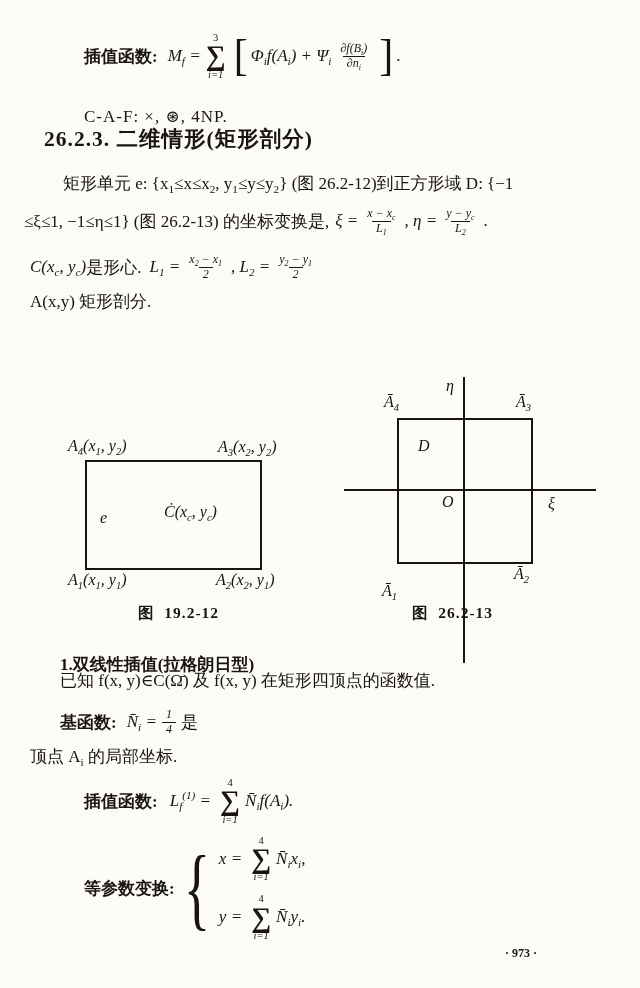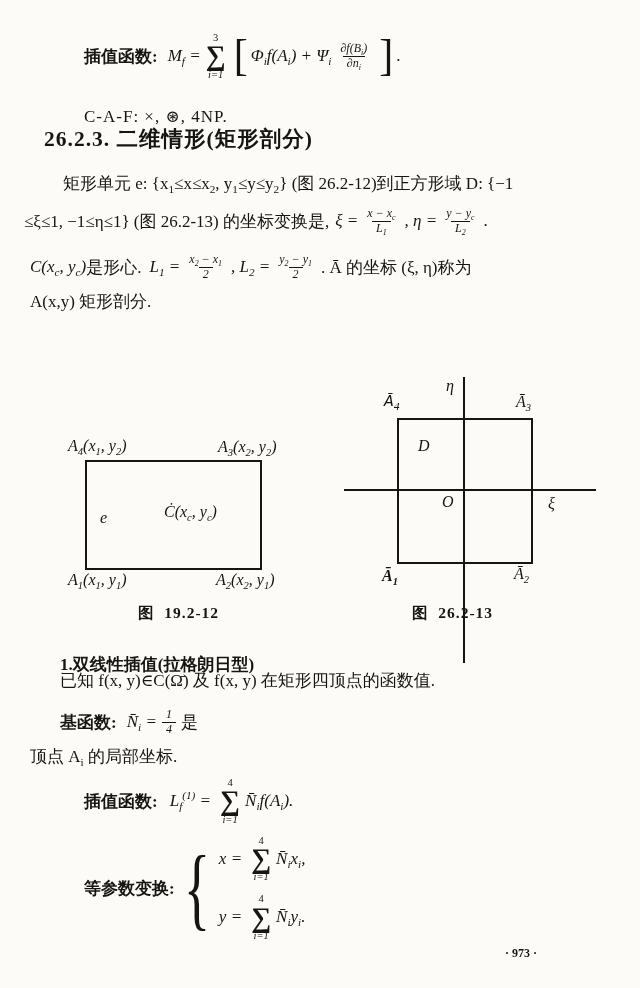--- a/index.html
+++ b/index.html
@@ -85,47 +85,46 @@
   <span class="it">L<sub>1</sub> =</span>
   <span class="frac">
     <span class="num">x<sub>2</sub> − x<sub>1</sub></span>
     <span class="den">2</span>
   </span>
   <span class="it">, L<sub>2</sub> =</span>
   <span class="frac">
     <span class="num">y<sub>2</sub> − y<sub>1</sub></span>
     <span class="den">2</span>
   </span>
-  <span>. Ā 的坐标 (ξ, η)称为</span>
 </div>
 
 <div class="abs" style="left:30px; top:290px;">A(x,y) 矩形剖分.</div>
 
 <div class="abs" style="left:60px; top:425px; width:280px; height:180px;">
   <div class="rectbox" style="left:25px; top:35px; width:173px; height:106px;"></div>
   <span class="abs figlabel" style="left:8px;  top:12px;">A<sub>4</sub>(x<sub>1</sub>, y<sub>2</sub>)</span>
   <span class="abs figlabel" style="left:158px; top:13px;">A<sub>3</sub>(x<sub>2</sub>, y<sub>2</sub>)</span>
   <span class="abs figlabel" style="left:40px; top:84px;">e</span>
   <span class="abs figlabel" style="left:104px; top:78px;">Ċ(x<sub>c</sub>, y<sub>c</sub>)</span>
   <span class="abs figlabel" style="left:8px;  top:146px;">A<sub>1</sub>(x<sub>1</sub>, y<sub>1</sub>)</span>
   <span class="abs figlabel" style="left:156px; top:146px;">A<sub>2</sub>(x<sub>2</sub>, y<sub>1</sub>)</span>
 </div>
 <div class="abs caption" style="left:138px; top:603px;">图  19.2-12</div>
 
 <div class="abs" style="left:340px; top:375px; width:300px; height:290px;">
   <div class="line" style="left:123px; top:2px; width:2px; height:286px;"></div>
   <div class="line" style="left:4px; top:114px; width:252px; height:2px;"></div>
   <div class="rectbox" style="left:57px; top:43px; width:132px; height:142px;"></div>
   <span class="abs figlabel" style="left:106px; top:2px;">η</span>
-  <span class="abs figlabel" style="left:44px; top:18px;font-family:Liberation Mono, monospace;">Ā<sub>4</sub></span>
+  <span class="abs figlabel" style="left:44px; top:18px;">Ā<sub>4</sub></span>
   <span class="abs figlabel" style="left:176px; top:18px;">Ā<sub>3</sub></span>
   <span class="abs figlabel" style="left:78px; top:62px;">D</span>
   <span class="abs figlabel" style="left:102px; top:118px;">O</span>
   <span class="abs figlabel" style="left:208px; top:120px;">ξ</span>
-  <span class="abs figlabel" style="left:42px; top:192px;font-weight:bold;">Ā<sub>1</sub></span>
+  <span class="abs figlabel" style="left:42px; top:207px;">Ā<sub>1</sub></span>
   <span class="abs figlabel" style="left:174px; top:190px;">Ā<sub>2</sub></span>
 </div>
 <div class="abs caption" style="left:412px; top:603px;">图  26.2-13</div>
 
 <div class="abs subheading" style="left:60px; top:641px;margin-top:12px;">1.双线性插值(拉格朗日型)</div>
 
 <div class="abs" style="left:60px; top:669px;">已知 f(x, y)∈C(Ω̄) 及 f(x, y) 在矩形四顶点的函数值.</div>
 
 <div class="abs row" style="left:60px; top:700px; height:44px;">
   <span class="b" style="margin-right:10px;">基函数:</span>

